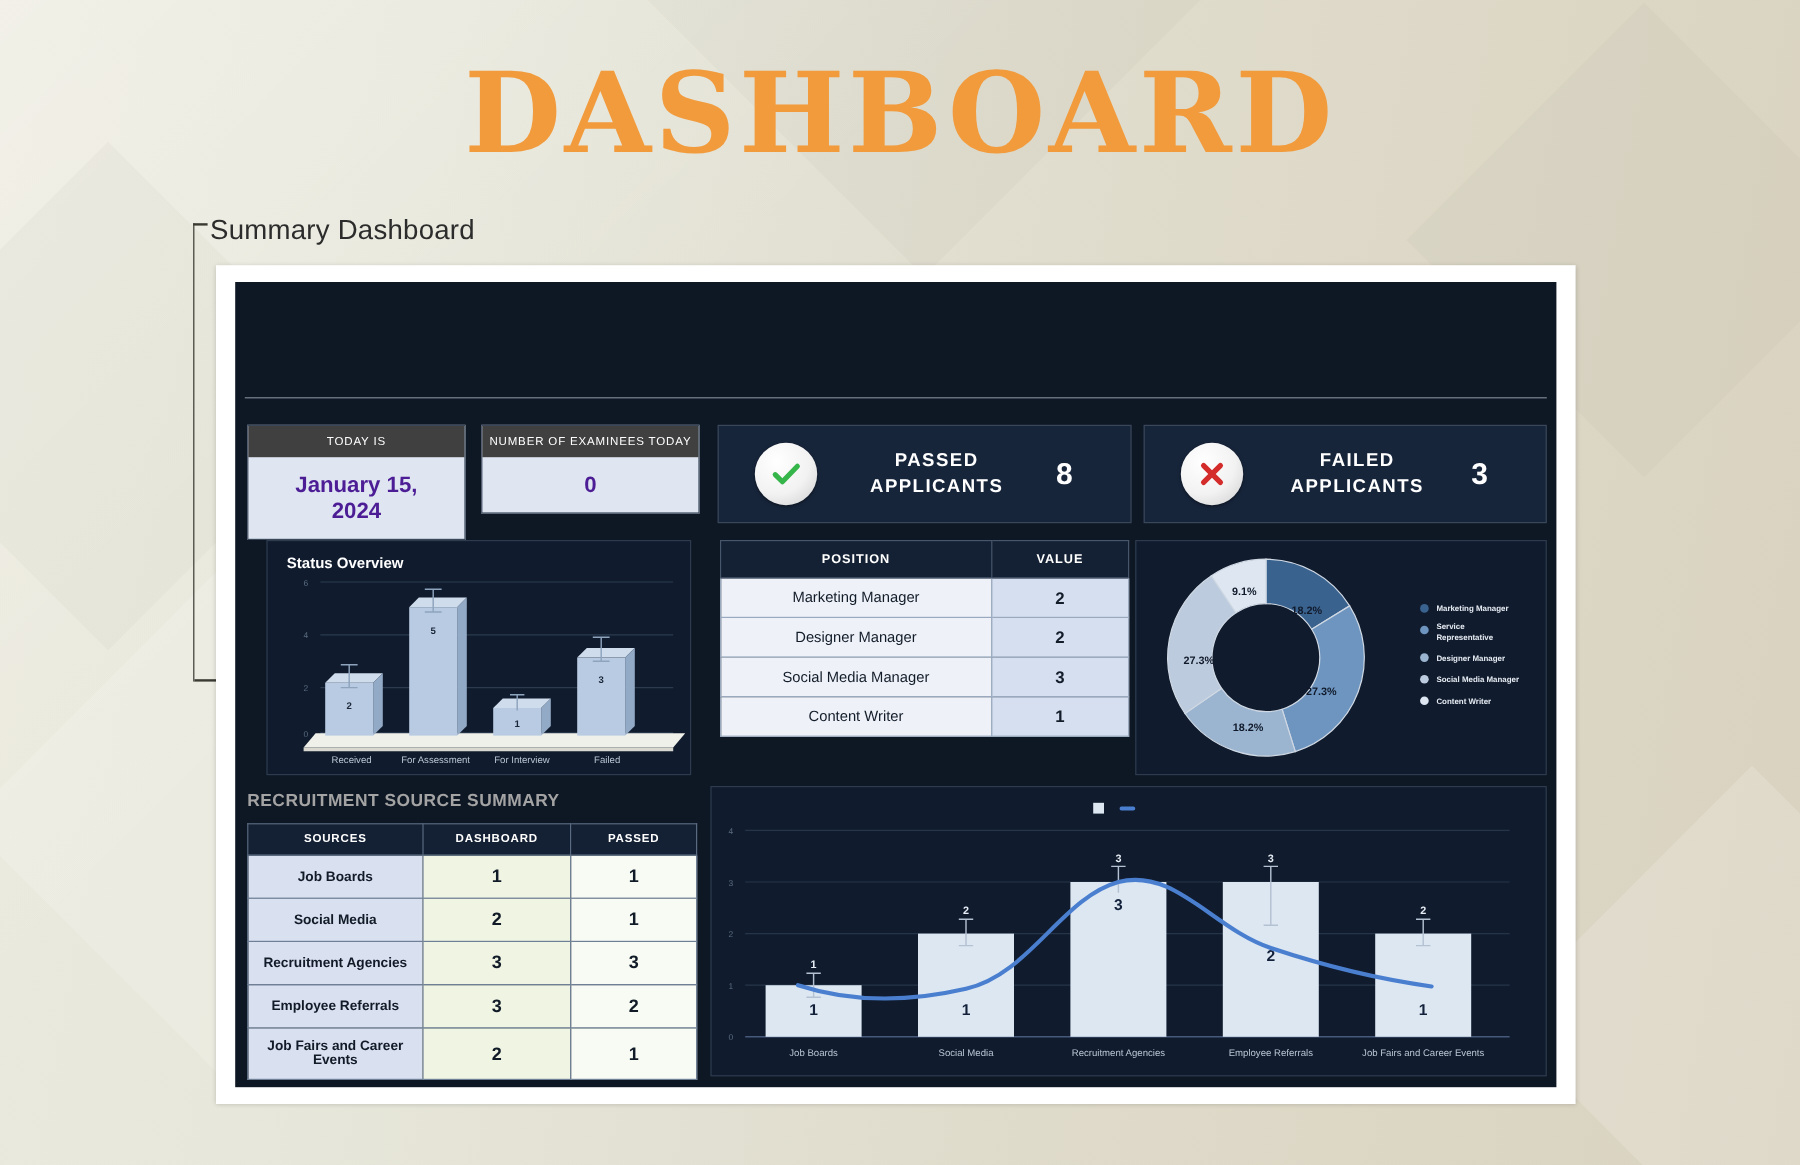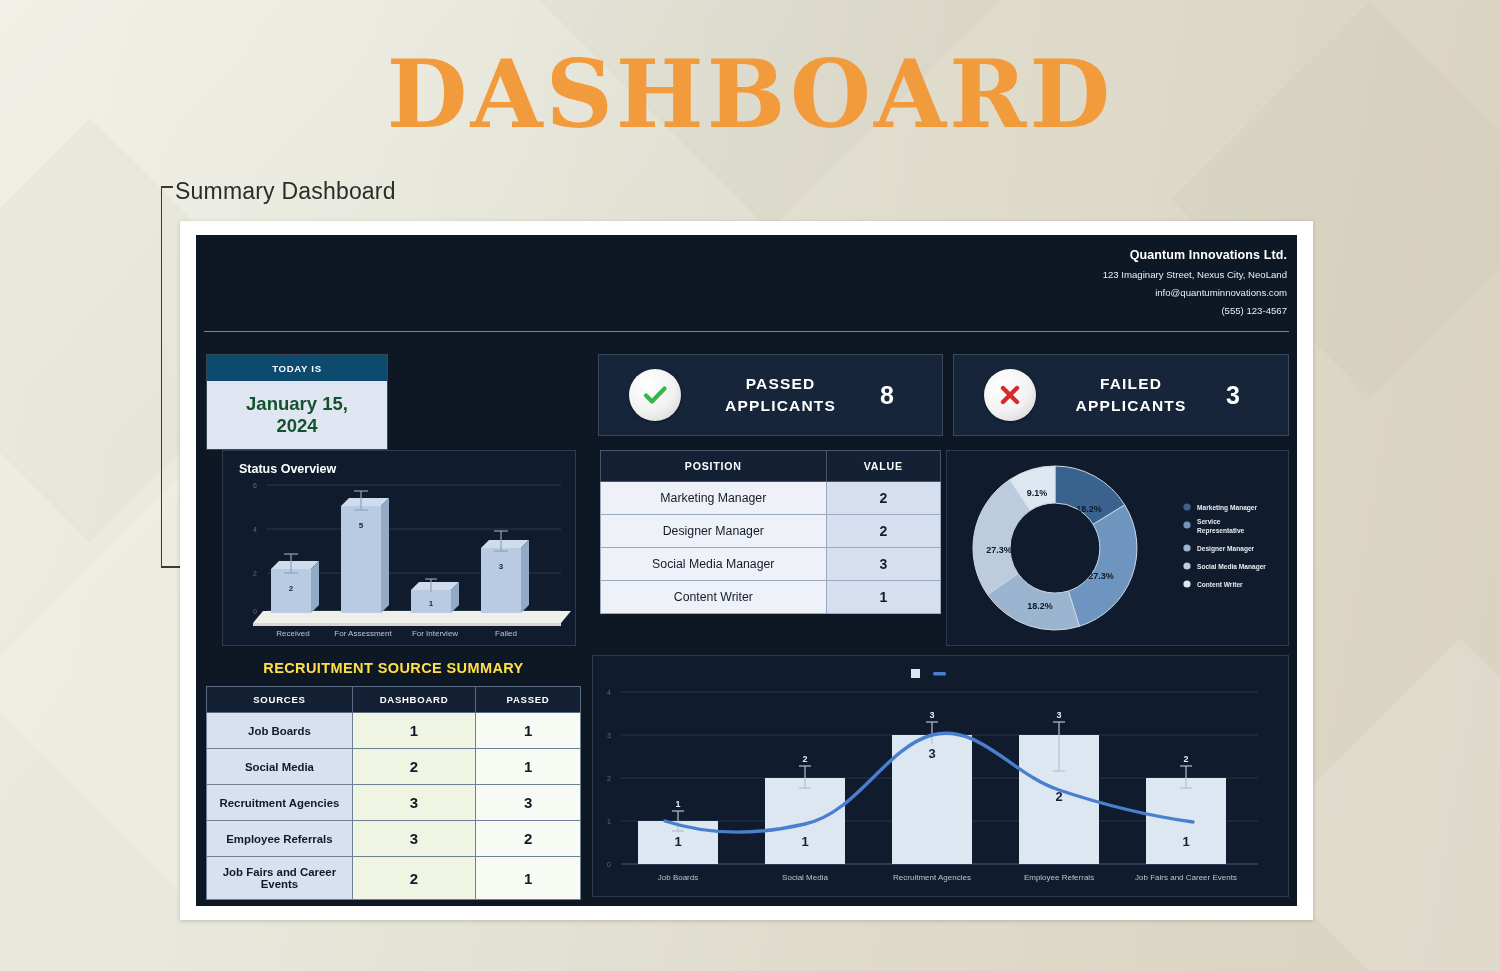--- a/index.html
+++ b/index.html
@@ -43,23 +43,23 @@
   #dash-title{position:absolute;left:115px;top:31px;
     font-family:"Liberation Sans", sans-serif;font-weight:700;
     font-size:28px;letter-spacing:7.5px;color:#ffffff;}
   #company{position:absolute;right:10px;top:13px;text-align:right;color:#fff;}
   #company .cname{font-size:12.5px;font-weight:700;letter-spacing:.1px;}
   #company .cline{font-size:9.6px;margin-top:7px;color:#e9edf3;}
   #hrule{position:absolute;left:8px;top:96px;width:1085px;height:1.4px;background:#7b8594;}
 
   
   .scard{position:absolute;background:#dfe6f2;border:1px solid #3a4759;}
-  .scard .sh{background:#0c4a6e;color:#fff;font-size:9.6px;font-weight:700;letter-spacing:.7px;
+  .scard .sh{background:#404040;color:#fff;font-size:9.6px;font-weight:400;letter-spacing:.7px;
     text-align:center;padding:8px 2px 7px;}
-  .scard .sv{color:#14532d;font-size:18.5px;font-weight:700;text-align:center;padding:12px 16px;}
+  .scard .sv{color:#4c1d95;font-size:18.5px;font-weight:700;text-align:center;padding:12px 16px;}
 
   
   .kpi{position:absolute;background:#17253b;border:1px solid #3a4759;display:flex;align-items:center;}
   .kpi .ico{width:52px;height:52px;border-radius:50%;margin-left:30px;flex:0 0 auto;
     background:radial-gradient(circle at 35% 30%,#ffffff 0%,#f2f2f2 55%,#cdcdcd 100%);
     box-shadow:0 1px 3px rgba(0,0,0,.5);display:flex;align-items:center;justify-content:center;}
   .kpi .lbl{flex:1;text-align:center;color:#fff;font-size:15.5px;font-weight:700;
     letter-spacing:1.2px;line-height:1.45;}
   .kpi .num{color:#fff;font-size:25px;font-weight:700;margin-right:48px;}
 
@@ -68,21 +68,21 @@
   #status-title{position:absolute;left:16px;top:11px;color:#fff;font-size:12.5px;font-weight:700;}
 
   
   table{border-collapse:collapse;}
   .tblA{position:absolute;}
   .tblA th{background:#142033;color:#fff;font-size:10.6px;font-weight:700;letter-spacing:.8px;
     padding:9px 4px;border:1px solid #47566b;}
   .tblA td{font-size:12.3px;color:#131c29;padding:8px 6px;border:1px solid #9aa9bd;text-align:center;background:#eef2f8;}
   .tblA td.val{background:#d5dff0;font-weight:700;font-size:14px;}
 
-  #rss-title{position:absolute;left:0;top:0;width:100%;text-align:center;color:#fde047;
+  #rss-title{position:absolute;left:0;top:0;width:100%;text-align:left;color:#a3a3a3;
     font-size:14.5px;font-weight:700;letter-spacing:.4px;}
   .tblB th{background:#142033;color:#fff;font-size:9.6px;font-weight:700;letter-spacing:.7px;
     padding:7px 19px;border:1px solid #5a6a80;}
   .tblB td{font-size:11.4px;padding:9px 4px;border:1px solid #6f7f95;text-align:center;color:#111a27;}
   .tblB td.src{background:#d9e0f0;font-weight:700;}
   .tblB td.rec{background:#eff4e3;font-weight:700;font-size:15px;}
   .tblB td.pas{background:#f7fbf3;font-weight:700;font-size:15px;}
 
   
   .axlab{fill:#b9c4d2;font-size:8px;font-family:"Liberation Sans",sans-serif;}
@@ -104,34 +104,32 @@
 
 <div id="maintitle">DASHBOARD</div>
 <div id="subtitle">Summary Dashboard</div>
 <div id="bracket-top"></div>
 <div id="bracket"></div>
 
 <div id="frame"></div>
 <div id="board">
 
   <div id="bhead">
-    <div id="company">
-      <div class="cname">Quantum Innovations Ltd.</div>
-      <div class="cline">123 Imaginary Street, Nexus City, NeoLand</div>
-      <div class="cline">info@quantuminnovations.com</div>
-      <div class="cline">(555) 123-4567</div>
-    </div>
     <div id="hrule"></div>
   </div>
 
   <div class="scard" style="left:10px;top:119px;width:180px;">
     <div class="sh">TODAY IS</div>
     <div class="sv">January 15, 2024</div>
   </div>
 
+  <div class="scard" style="left:205px;top:119px;width:180px;">
+    <div class="sh">NUMBER OF EXAMINEES TODAY</div>
+    <div class="sv">0</div>
+  </div>
 
   <div class="kpi" style="left:402px;top:119px;width:343px;height:80px;">
     <div class="ico">
       <svg width="30" height="30" viewBox="0 0 30 30" aria-hidden="true">
         <path d="M6 15.5 L12 21.5 L24.5 8.5" fill="none" stroke="#35b54a" stroke-width="4.2" stroke-linecap="round" stroke-linejoin="round"></path>
       </svg>
     </div>
     <div class="lbl">
       <span>PASSED</span><br>
       <span>APPLICANTS</span>

